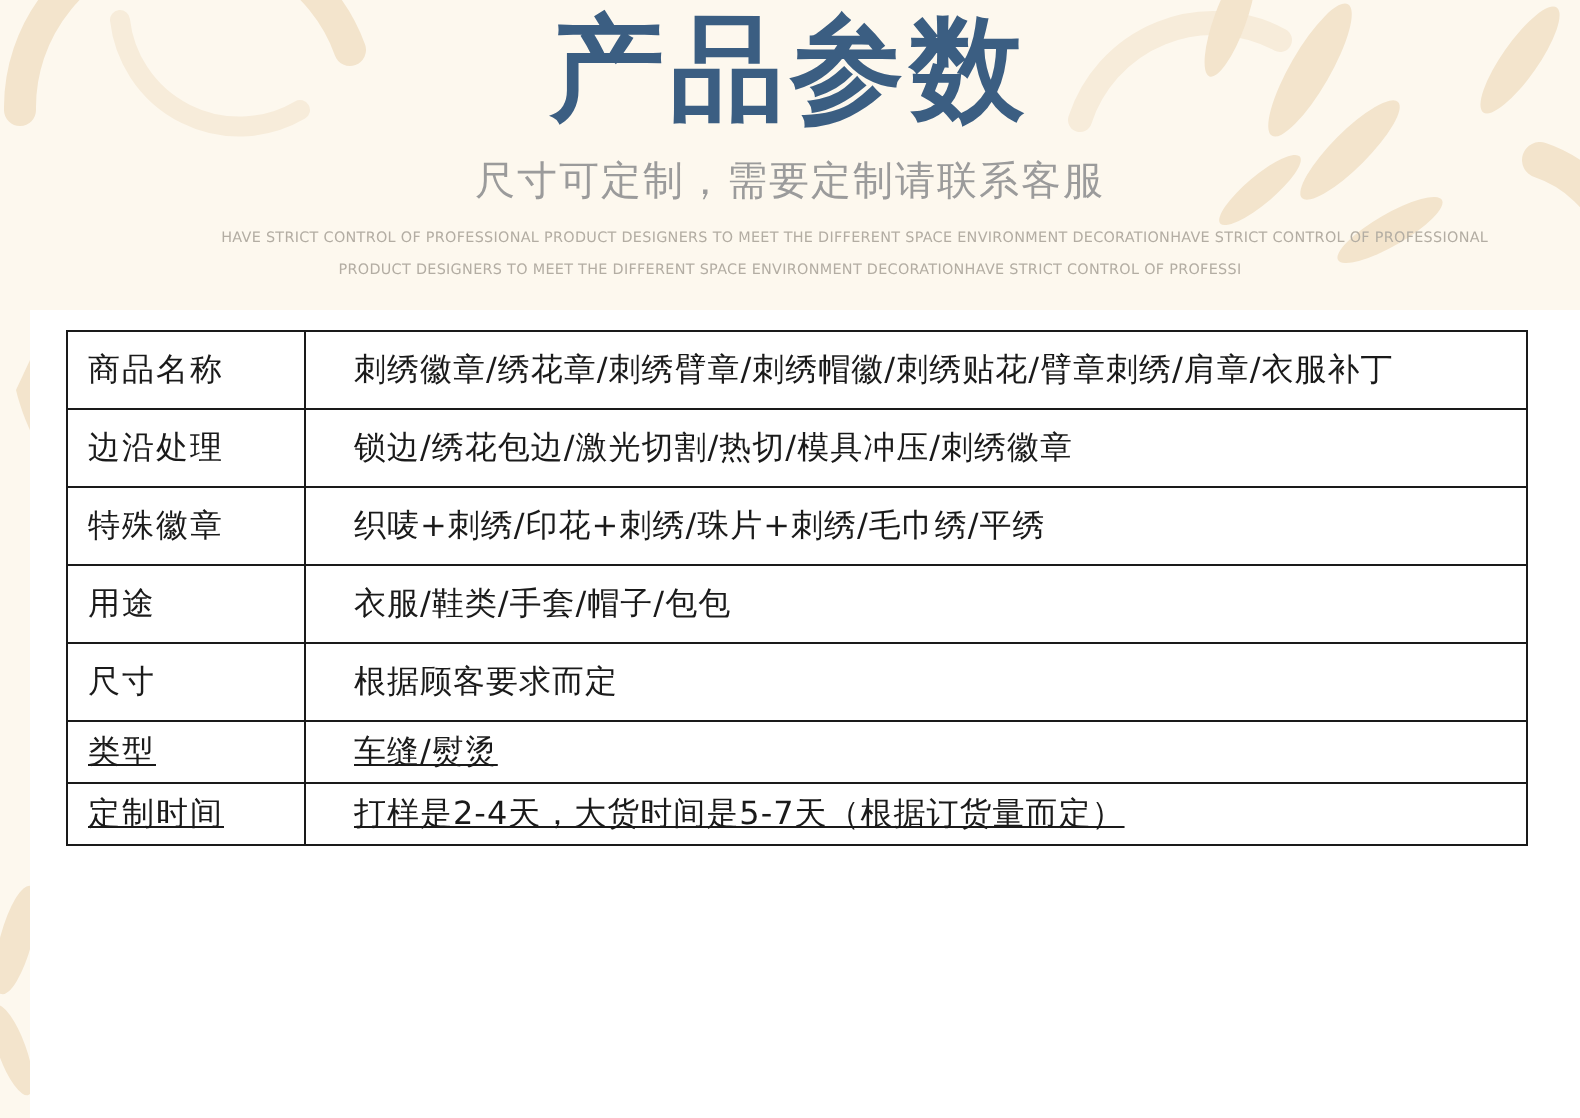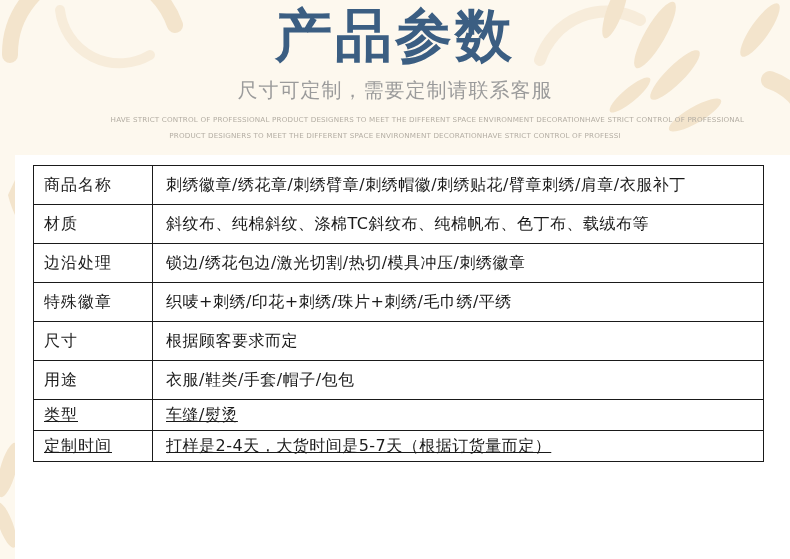--- a/index.html
+++ b/index.html
@@ -57,21 +57,21 @@
   table.spec td {
     border: 1px solid var(--table-border, #1a1a1a);
     color: var(--table-text, #1a1a1a);
     font-size: 16px;
     vertical-align: middle;
     padding: 0;
     white-space: nowrap;
     overflow: hidden;
   }
   table.spec td.label { width: 108px; padding-left: 10px; letter-spacing: 1px; }
-  table.spec td.value { padding-left: 13px; letter-spacing: 0.5px; }
+  table.spec td.value { padding-left: 24px; letter-spacing: 0.5px; }
   table.spec tr.tall  td { height: 38px; }
   table.spec tr.short td { height: 30px; text-decoration: underline; }
 </style>
 </head>
 <body style="--title: #3b5e82; --subtitle: #9b9b9b; --tagline: #b3ada3; --background-cream: #fdf8ee; --pattern-beige: #f3e4cc; --panel-white: #ffffff; --table-border: #1a1a1a; --table-text: #1a1a1a;">
 
 <svg class="bg-pattern" viewBox="0 0 790 559" xmlns="http://www.w3.org/2000/svg" aria-hidden="true">
   <g fill="none" stroke="#f3e4cc" stroke-linecap="round">
     <path d="M 10 55 A 85 85 0 0 1 175 25" stroke-width="16"></path>
     <path d="M 60 10 A 60 60 0 0 0 150 55" stroke-width="10" stroke="#f7ecda"></path>
@@ -103,38 +103,34 @@
 </div>
 
 <div class="panel">
   <table class="spec">
     <tbody>
       <tr class="tall">
         <td class="label">商品名称</td>
         <td class="value">刺绣徽章/绣花章/刺绣臂章/刺绣帽徽/刺绣贴花/臂章刺绣/肩章/衣服补丁</td>
       </tr>
       <tr class="tall">
-        <td class="label">材质</td>
-        <td class="value">斜纹布、纯棉斜纹、涤棉TC斜纹布、纯棉帆布、色丁布、载绒布等</td>
-      </tr>
-      <tr class="tall">
         <td class="label">边沿处理</td>
         <td class="value">锁边/绣花包边/激光切割/热切/模具冲压/刺绣徽章</td>
       </tr>
       <tr class="tall">
         <td class="label">特殊徽章</td>
         <td class="value">织唛+刺绣/印花+刺绣/珠片+刺绣/毛巾绣/平绣</td>
       </tr>
       <tr class="tall">
+        <td class="label">用途</td>
+        <td class="value">衣服/鞋类/手套/帽子/包包</td>
+      </tr>
+      <tr class="tall">
         <td class="label">尺寸</td>
         <td class="value">根据顾客要求而定</td>
-      </tr>
-      <tr class="tall">
-        <td class="label">用途</td>
-        <td class="value">衣服/鞋类/手套/帽子/包包</td>
       </tr>
       <tr class="short">
         <td class="label">类型</td>
         <td class="value">车缝/熨烫</td>
       </tr>
       <tr class="short">
         <td class="label">定制时间</td>
         <td class="value">打样是2-4天，大货时间是5-7天（根据订货量而定）</td>
       </tr>
     </tbody>

